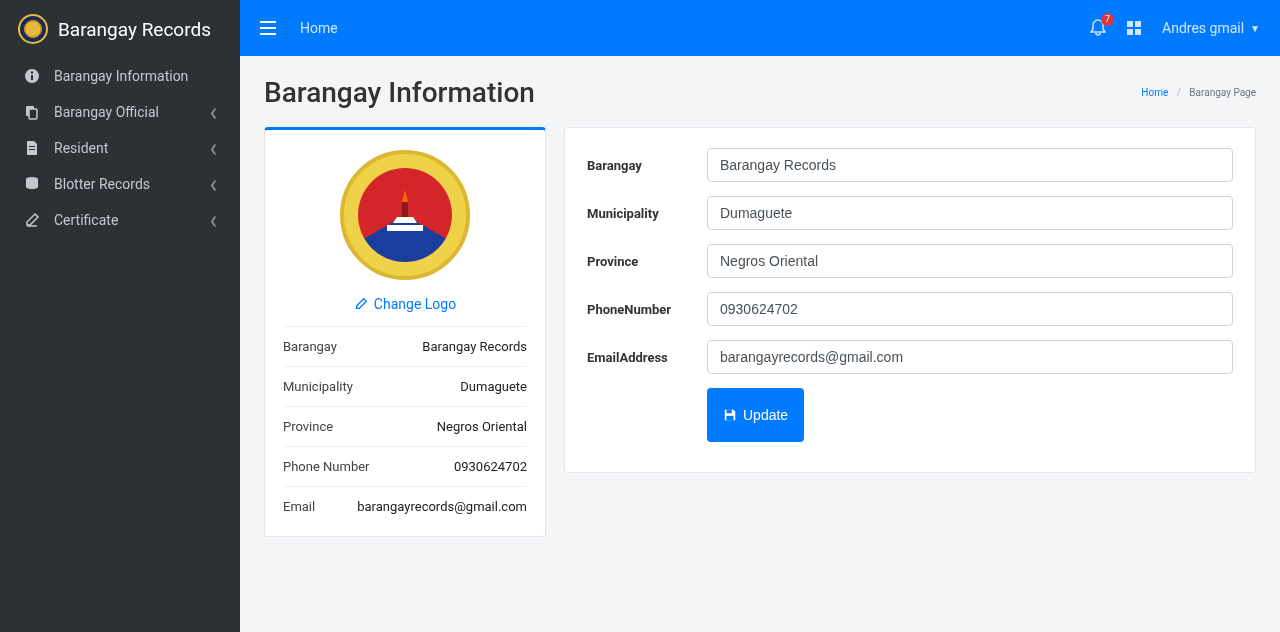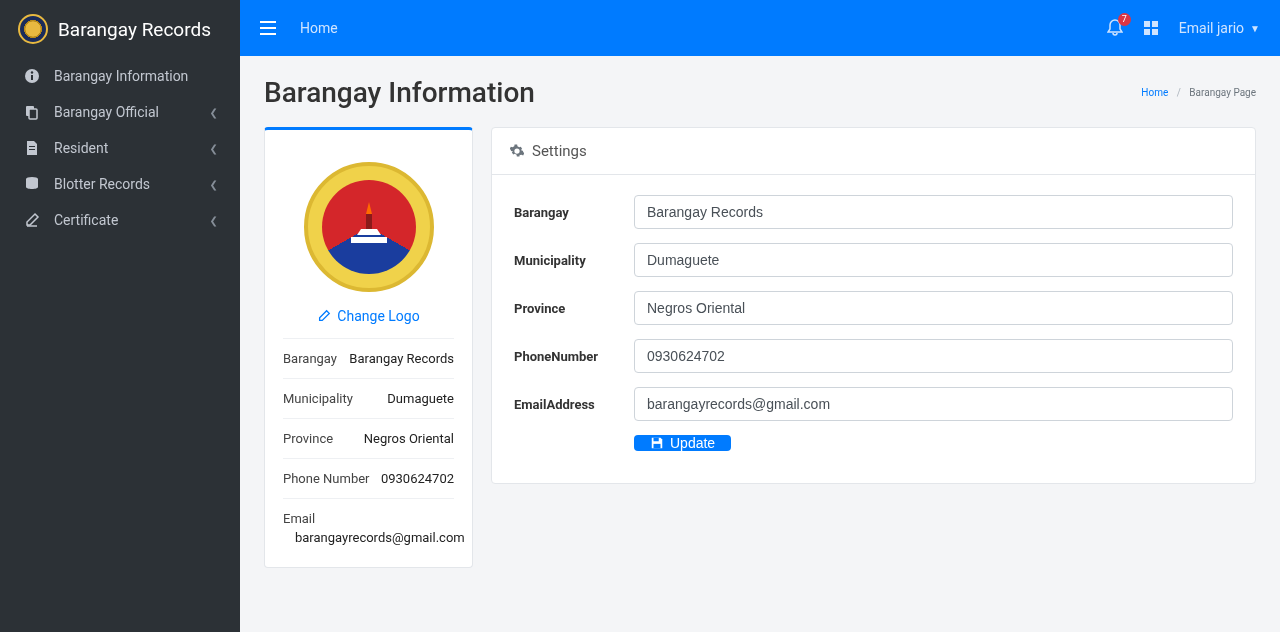--- a/index.html
+++ b/index.html
@@ -32,41 +32,41 @@
 .page-header { display: flex; justify-content: space-between; align-items: center; margin-bottom: 18px; flex-wrap: wrap; }
 .page-title { font-size: 28px; font-weight: 500; color: #333; }
 .breadcrumb { font-size: 10px; color: #6c757d; }
 .breadcrumb a { color: #007bff; text-decoration: none; }
 .breadcrumb .sep { margin: 0 6px; color: #adb5bd; }
 
 .row { display: flex; gap: 18px; align-items: flex-start; }
 
 
 .card { background: #fff; border: 1px solid #e3e6ea; border-radius: 4px; }
-.card-info { width: 209px; flex-shrink: 0; border-top: 3px solid #007bff; padding: 32px 18px 10px; }
+.card-info { width: 282px; flex-shrink: 0; border-top: 3px solid #007bff; padding: 20px 18px 10px; }
 .card-info .seal { width: 130px; height: 130px; margin: 0 auto 16px; border-radius: 50%; position: relative; }
 .seal-outer { position:absolute; inset:0; border-radius:50%; background: #f0d24a; border: 4px solid #dcb832; }
 .seal-inner { position:absolute; inset:18px; border-radius:50%; background: conic-gradient(#d4262a 0 120deg, #1a3d9e 120deg 240deg, #d4262a 240deg 360deg); display:flex; align-items:center; justify-content:center; }
 .seal-inner svg { width: 60px; height: 60px; }
 .change-logo { text-align: center; color: #007bff; font-size: 14px; cursor: pointer; display: flex; align-items: center; justify-content: center; gap: 6px; padding-bottom: 14px; }
 .info-list { list-style: none; }
 .info-list li { display: flex; justify-content: space-between; padding: 12px 0; border-top: 1px solid #eef0f3; font-size: 13px; flex-wrap: wrap; gap: 4px 8px; }
 .info-list li .k { color: #444; }
 .info-list li .v { color: #222; text-align: right; }
 .info-list li.stack { flex-direction: row; }
 .info-list li.stack .v { text-align: left; padding-left: 12px; }
 
 .card-form { flex: 1; }
 .card-form-header { display: flex; align-items: center; padding: 14px 18px; border-bottom: 1px solid #e3e6ea; color: #555; font-size: 15px; gap: 8px; }
 .card-form-body { padding: 20px 22px 30px; }
 .form-row { display: flex; align-items: center; margin-bottom: 14px; }
 .form-row label { width: 120px; font-weight: 700; font-size: 13px; color: #333; }
 .form-row input { flex: 1; border: 1px solid #ced4da; border-radius: 4px; padding: 8px 12px; font-size: 14px; color: #495057; }
 .form-actions { margin-left: 120px; }
-.btn-primary { background: #007bff; color: #fff; border: none; border-radius: 4px; padding: 0 16px; font-size: 14px; cursor: pointer; display: inline-flex; align-items: center; gap: 6px; }
+.btn-primary { background: #007bff; color: #fff; border: none; border-radius: 4px; padding: 19px 16px; font-size: 14px; cursor: pointer; display: inline-flex; align-items: center; gap: 6px; }
 
 svg { display: block; }
 </style>
 </head>
 <body>
 
 <div class="layout">
   <aside class="sidebar">
     <div class="sidebar-brand">
       <div class="logo"></div>
@@ -150,21 +150,21 @@
       </div>
       <div class="tb-item">
         <svg width="16" height="16" viewBox="0 0 16 16" fill="#cfe4ff">
             <rect x="1" y="1" width="6" height="6"></rect>
             <rect x="9" y="1" width="6" height="6"></rect>
             <rect x="1" y="9" width="6" height="6"></rect>
             <rect x="9" y="9" width="6" height="6"></rect>
           </svg>
       </div>
       <div class="tb-item user">
-        <span>Email jario</span>
+        <span>Andres gmail</span>
         <span class="caret">▼</span>
       </div>
     </div>
 
     <div class="content">
       <div class="page-header">
         <h1 class="page-title">Barangay Information</h1>
         <div class="breadcrumb">
           <a href="#">Home</a>
           <span class="sep">/</span>
@@ -209,26 +209,20 @@
                 <span class="v">0930624702</span>
               </li>
             <li class="stack">
                 <span class="k">Email</span>
                 <span class="v">barangayrecords@gmail.com</span>
               </li>
           </ul>
         </div>
 
         <div class="card card-form">
-          <div class="card-form-header">
-            <svg width="14" height="14" viewBox="0 0 16 16" fill="#6c757d">
-                <path d="M8 5a3 3 0 1 0 0 6 3 3 0 0 0 0-6zm7 3a7 7 0 0 1-.1 1.2l1.6 1.2-1.5 2.6-1.9-.7a6 6 0 0 1-2 .1l-.3 2h-3l-.3-2a6 6 0 0 1-2-1.2l-1.9.7-1.5-2.6 1.6-1.2A7 7 0 0 1 1 8a7 7 0 0 1 .1-1.2L-.5 5.6 1 3l1.9.7a6 6 0 0 1 2-1.2l.3-2h3l.3 2a6 6 0 0 1 2 1.2l1.9-.7 1.5 2.6-1.6 1.2A7 7 0 0 1 15 8z"></path>
-              </svg>
-            <span>Settings</span>
-          </div>
           <div class="card-form-body">
             <div class="form-row">
               <label>Barangay</label>
               <input type="text" value="Barangay Records" style="">
             </div>
             <div class="form-row">
               <label>Municipality</label>
               <input type="text" value="Dumaguete" style="">
             </div>
             <div class="form-row">

